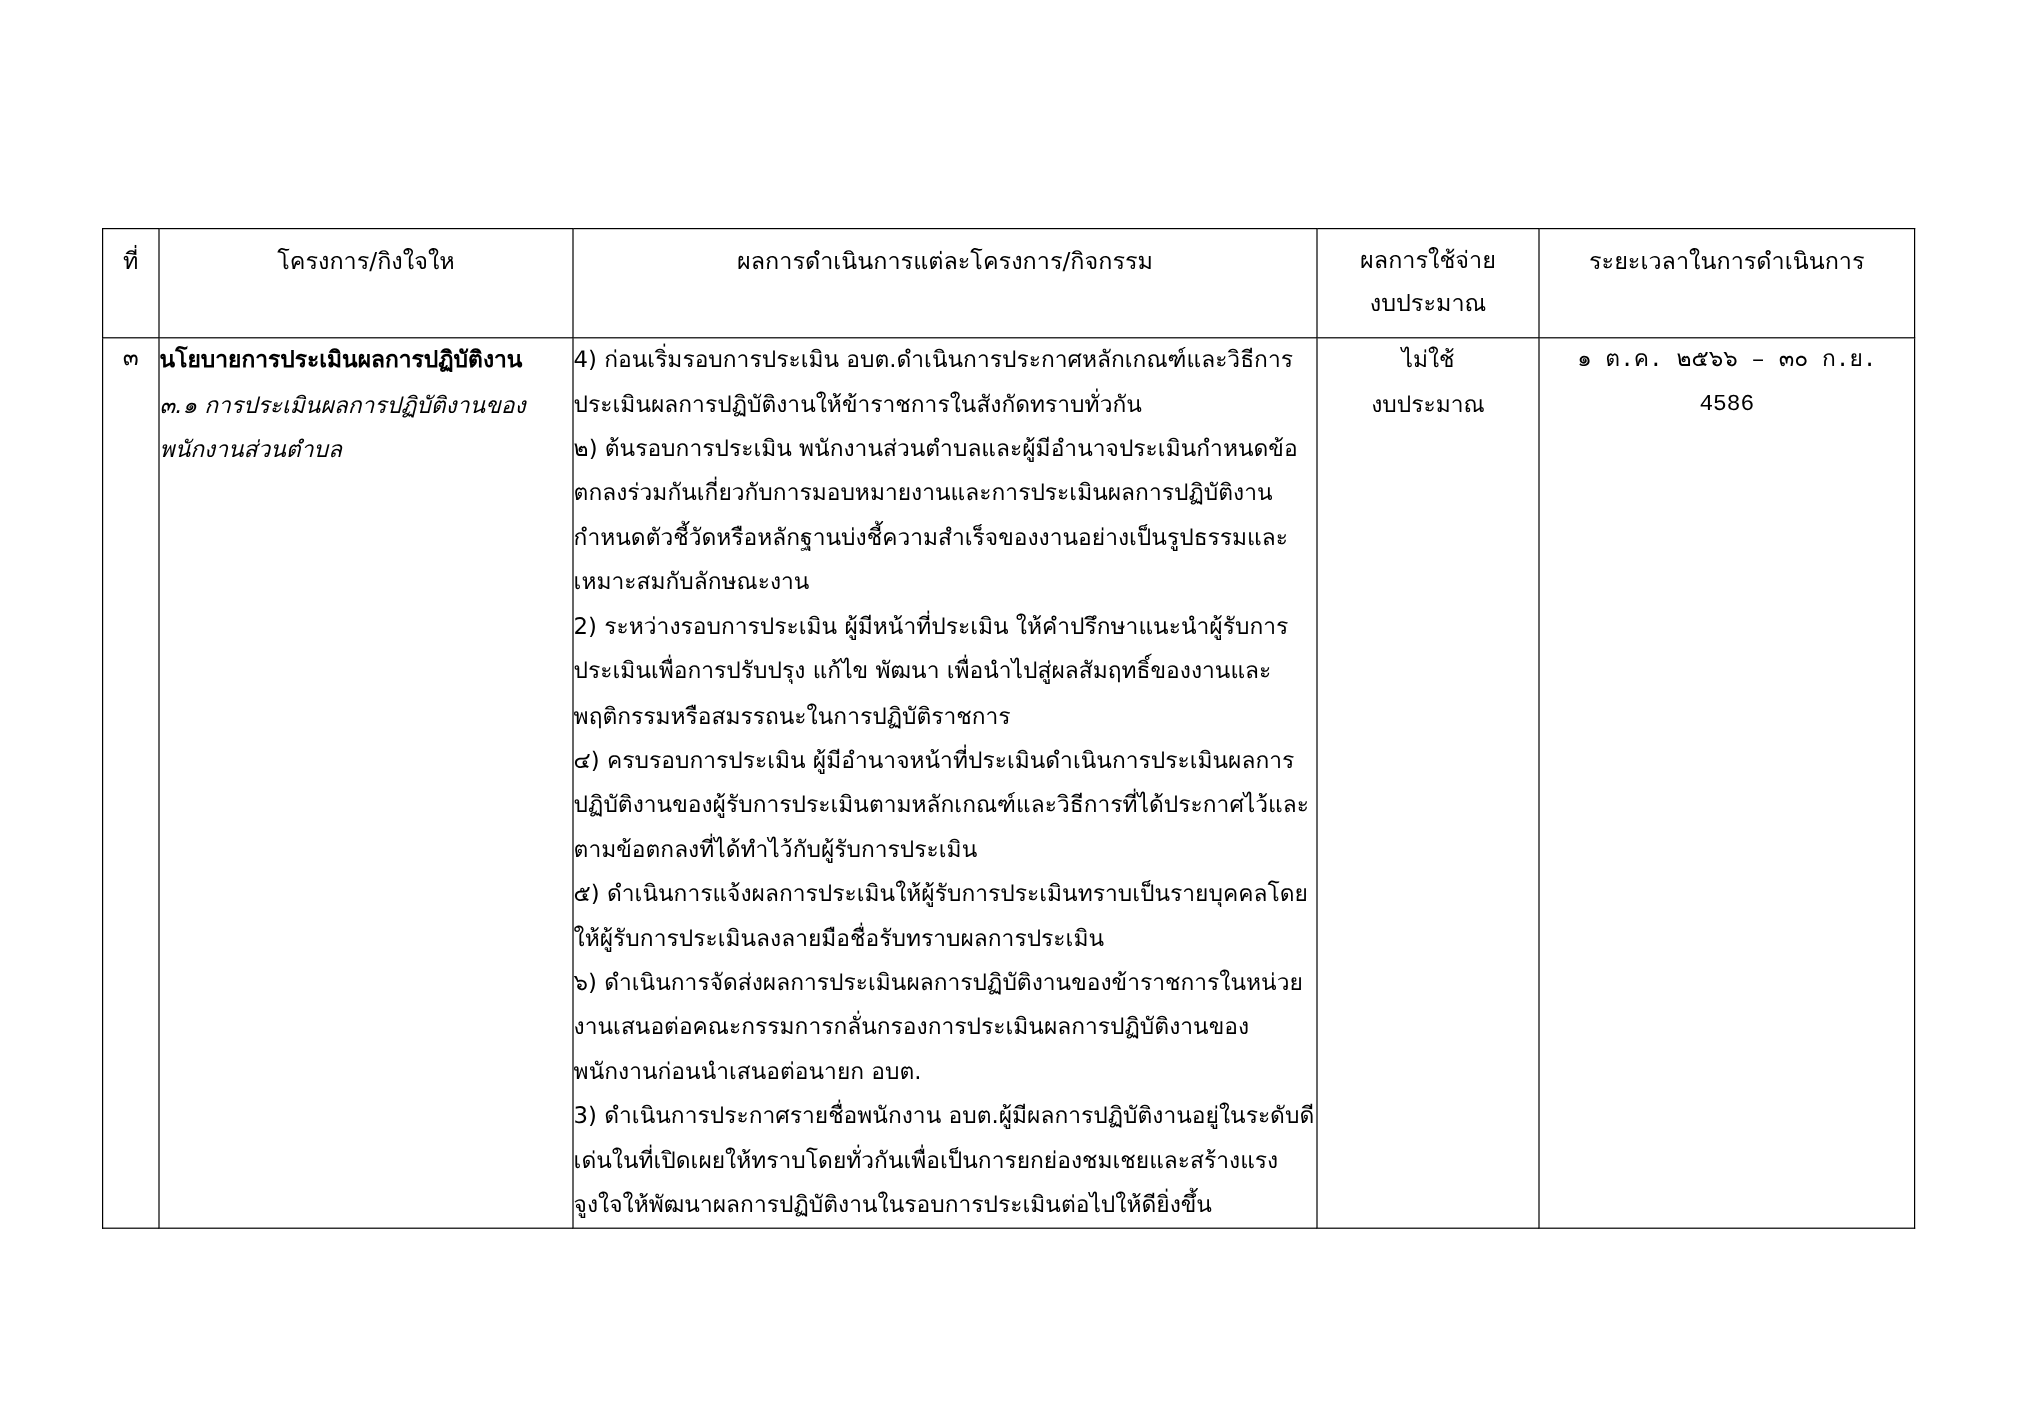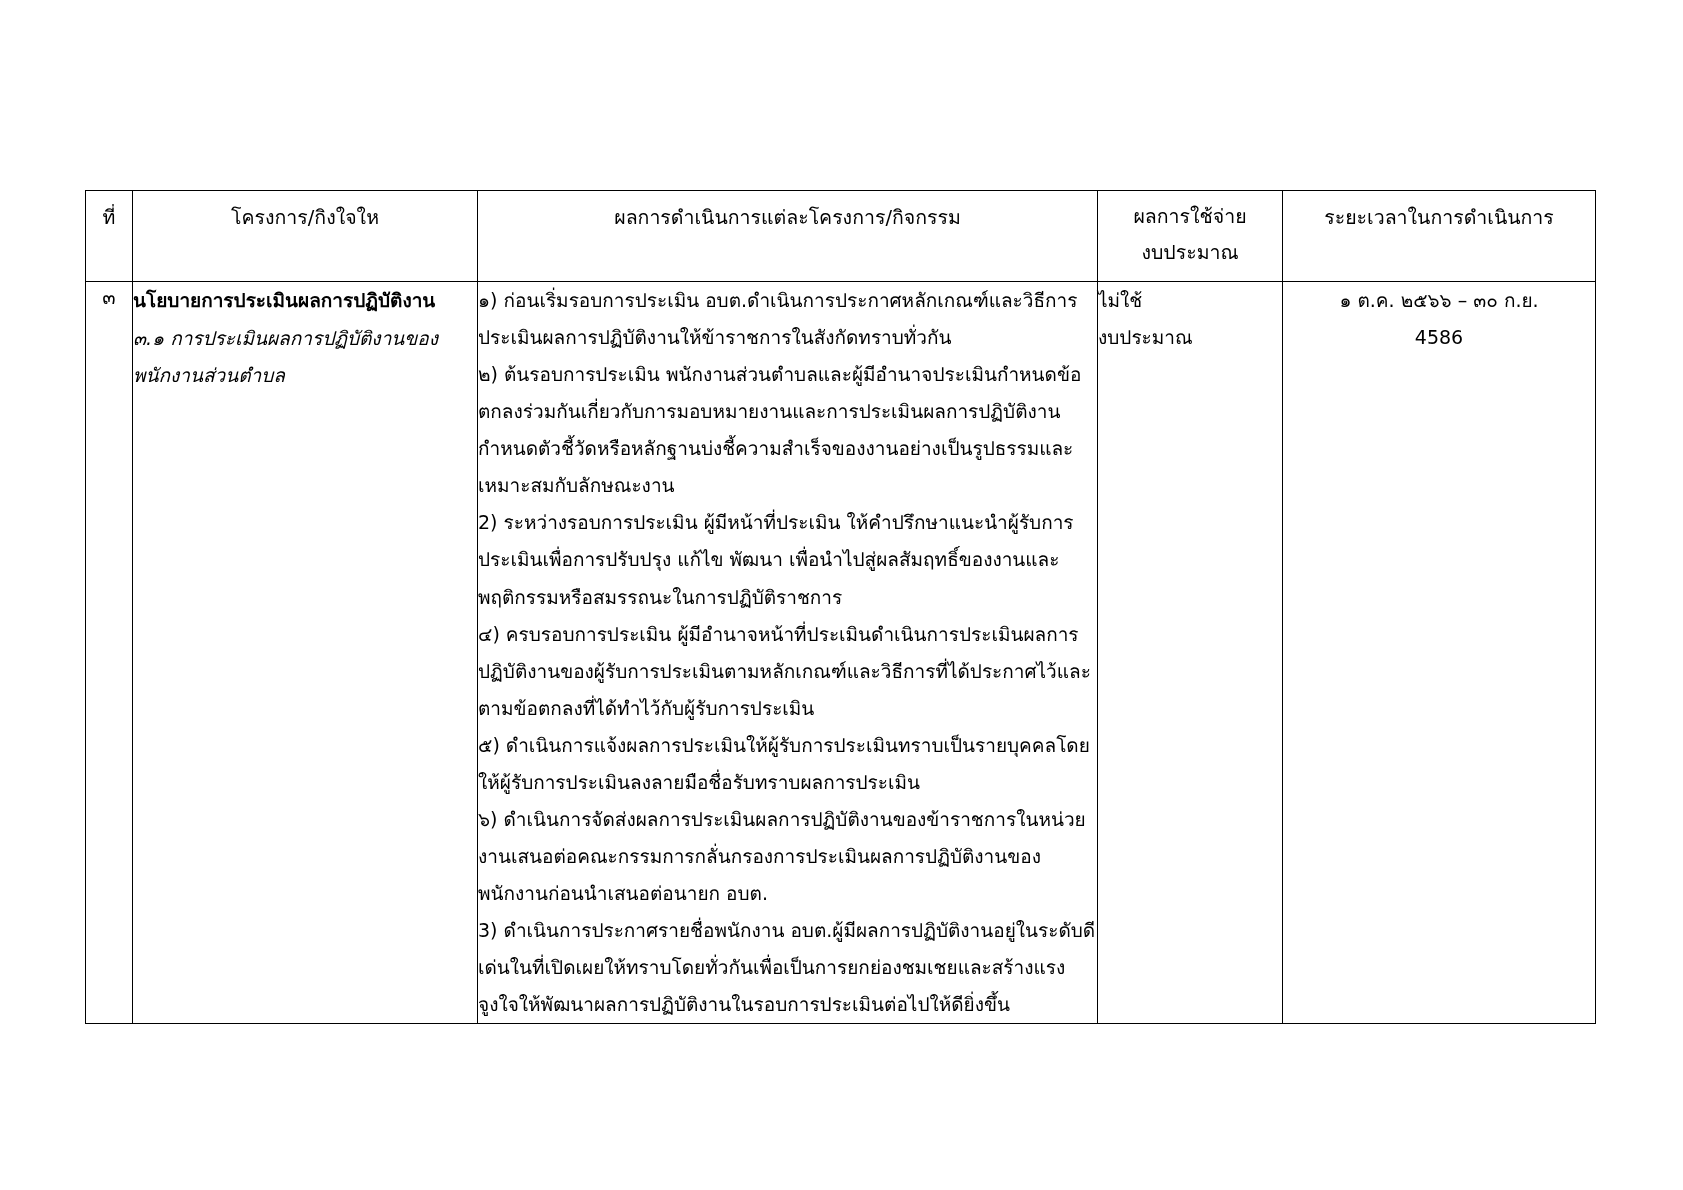--- a/index.html
+++ b/index.html
@@ -79,30 +79,31 @@
   .cell-result {
     padding: 13px 18px 16px 18px;
     font-size: 19px;
     line-height: 1.95;
   }
   .cell-result p {
     margin: 0 0 0 0;
     text-align: left;
   }
   .cell-budget {
-    text-align: left;
+    text-align: center;
     font-size: 19px;
     line-height: 1.95;
     padding: 13px 6px 0 6px;
   }
   .cell-period {
     text-align: center;
     font-size: 19px;
     line-height: 1.95;
     padding: 13px 10px 0 10px;
+    font-family: Liberation Mono, monospace;
   }
 </style>
 </head>
 <body>
 
 <div class="page">
   <table class="doc-table">
     <colgroup>
       <col class="c-no">
       <col class="c-proj">
@@ -123,21 +124,21 @@
       </tr>
     </thead>
     <tbody>
       <tr>
         <td class="cell-no">๓</td>
         <td class="cell-proj">
           <span class="title">นโยบายการประเมินผลการปฏิบัติงาน</span>
           <span class="sub">๓.๑ การประเมินผลการปฏิบัติงานของพนักงานส่วนตำบล</span>
         </td>
         <td class="cell-result">
-          <p>๑) ก่อนเริ่มรอบการประเมิน อบต.ดำเนินการประกาศหลักเกณฑ์และวิธีการประเมินผลการปฏิบัติงานให้ข้าราชการในสังกัดทราบทั่วกัน</p>
+          <p>4) ก่อนเริ่มรอบการประเมิน อบต.ดำเนินการประกาศหลักเกณฑ์และวิธีการประเมินผลการปฏิบัติงานให้ข้าราชการในสังกัดทราบทั่วกัน</p>
           <p>๒) ต้นรอบการประเมิน พนักงานส่วนตำบลและผู้มีอำนาจประเมินกำหนดข้อตกลงร่วมกันเกี่ยวกับการมอบหมายงานและการประเมินผลการปฏิบัติงาน กำหนดตัวชี้วัดหรือหลักฐานบ่งชี้ความสำเร็จของงานอย่างเป็นรูปธรรมและเหมาะสมกับลักษณะงาน</p>
           <p>2) ระหว่างรอบการประเมิน ผู้มีหน้าที่ประเมิน ให้คำปรึกษาแนะนำผู้รับการประเมินเพื่อการปรับปรุง แก้ไข พัฒนา เพื่อนำไปสู่ผลสัมฤทธิ์ของงานและพฤติกรรมหรือสมรรถนะในการปฏิบัติราชการ</p>
           <p>๔) ครบรอบการประเมิน ผู้มีอำนาจหน้าที่ประเมินดำเนินการประเมินผลการปฏิบัติงานของผู้รับการประเมินตามหลักเกณฑ์และวิธีการที่ได้ประกาศไว้และตามข้อตกลงที่ได้ทำไว้กับผู้รับการประเมิน</p>
           <p>๕) ดำเนินการแจ้งผลการประเมินให้ผู้รับการประเมินทราบเป็นรายบุคคลโดยให้ผู้รับการประเมินลงลายมือชื่อรับทราบผลการประเมิน</p>
           <p>๖) ดำเนินการจัดส่งผลการประเมินผลการปฏิบัติงานของข้าราชการในหน่วยงานเสนอต่อคณะกรรมการกลั่นกรองการประเมินผลการปฏิบัติงานของพนักงานก่อนนำเสนอต่อนายก อบต.</p>
           <p>3) ดำเนินการประกาศรายชื่อพนักงาน อบต.ผู้มีผลการปฏิบัติงานอยู่ในระดับดีเด่นในที่เปิดเผยให้ทราบโดยทั่วกันเพื่อเป็นการยกย่องชมเชยและสร้างแรงจูงใจให้พัฒนาผลการปฏิบัติงานในรอบการประเมินต่อไปให้ดียิ่งขึ้น</p>
         </td>
         <td class="cell-budget">
           <div>ไม่ใช้</div>
           <div>งบประมาณ</div>

